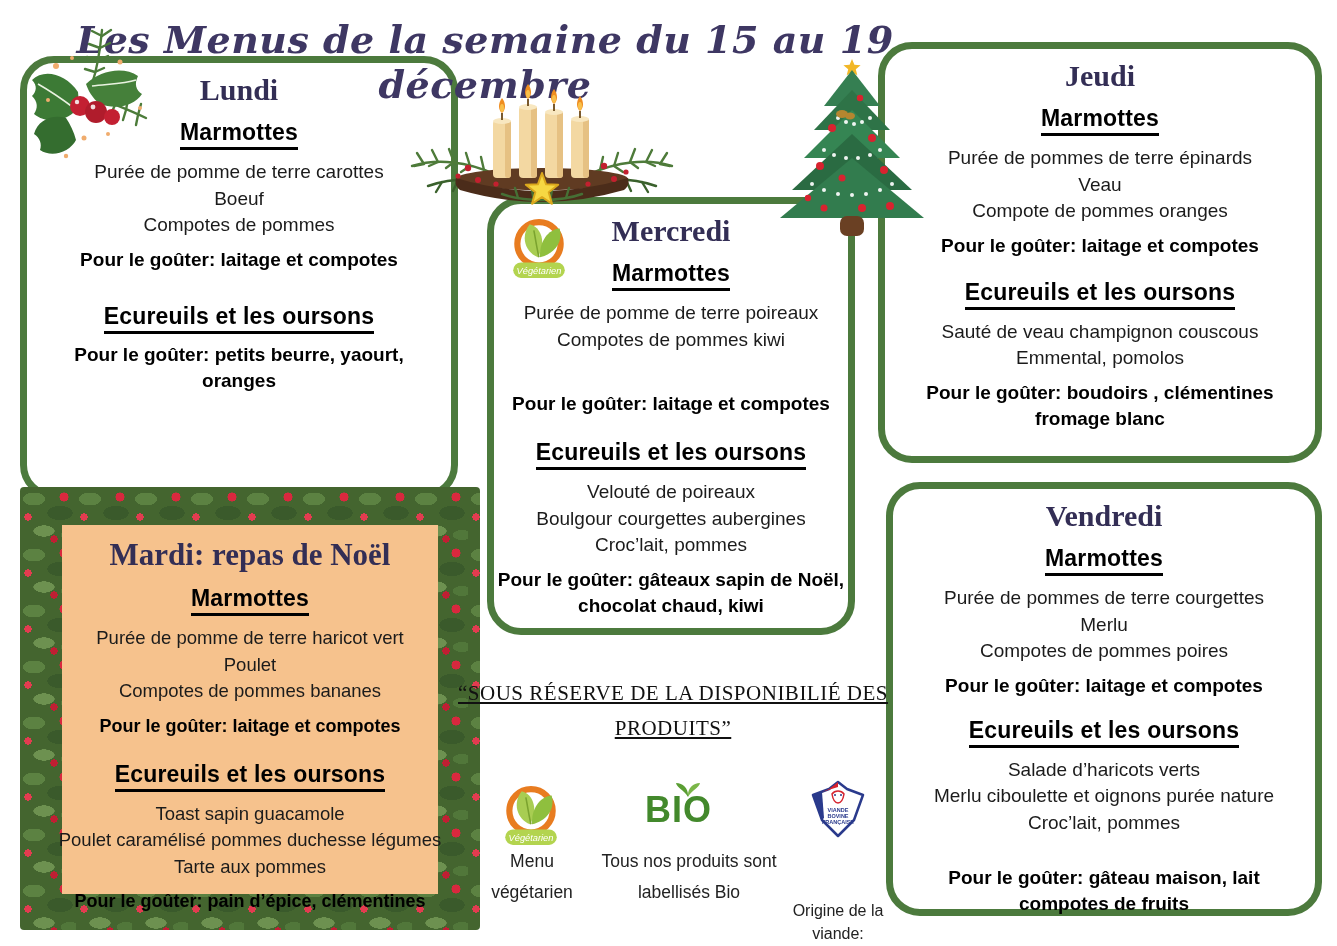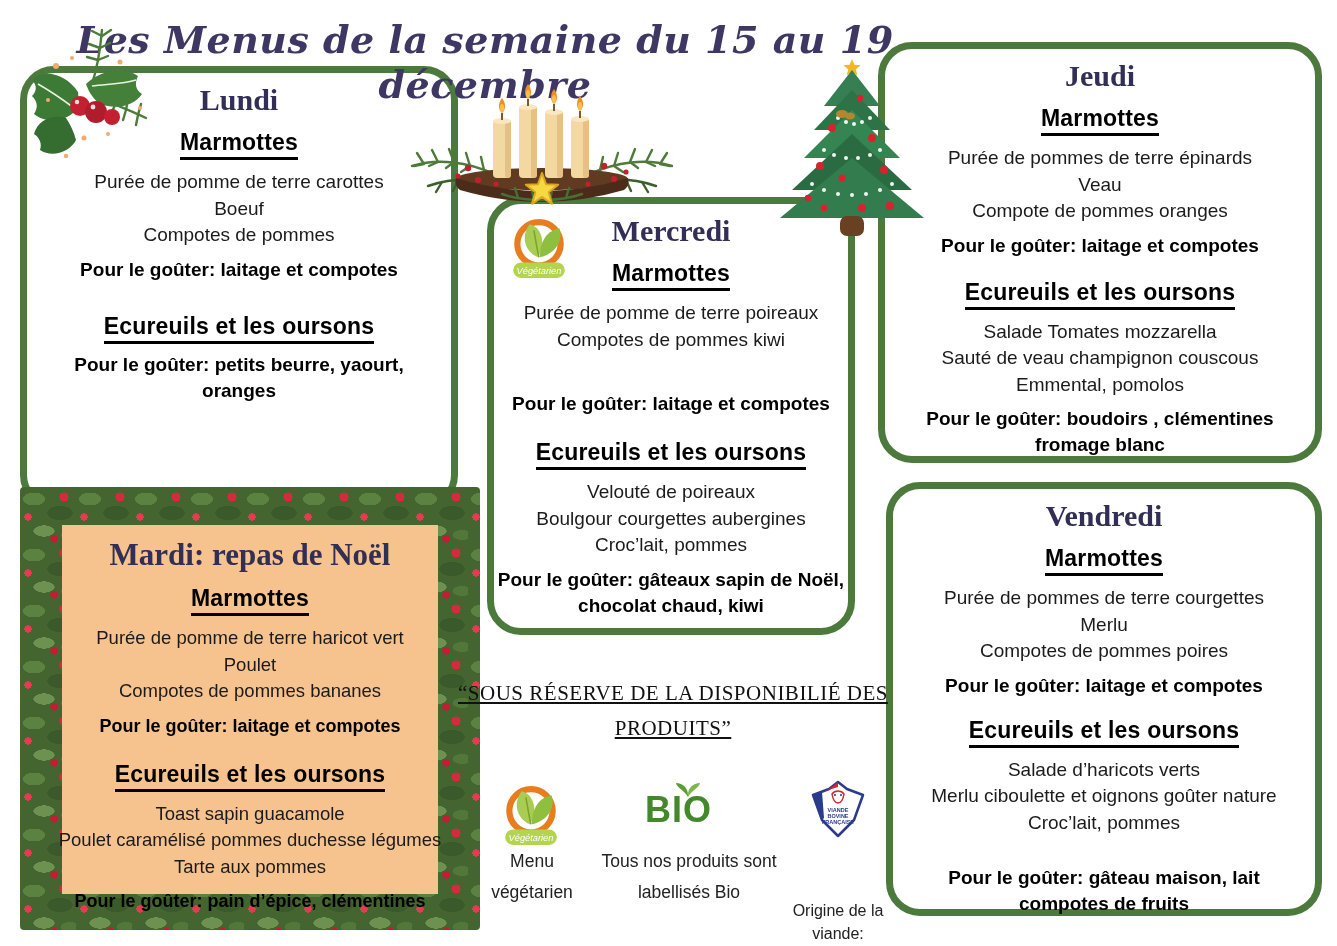--- a/index.html
+++ b/index.html
@@ -85,21 +85,21 @@
   }
   .bio-leaves{position:absolute;left:30px;top:-8px;}
   
   .deco{position:absolute;z-index:5;}
 </style>
 </head>
 <body>
 
 <div class="page-title">Les Menus de la semaine du 15 au 19 décembre</div>
 
-<div id="lundi-card" class="card" style="left:20px;top:66px;width:438px;height:443px;">
+<div id="lundi-card" class="card" style="left:20px;top:56px;width:438px;height:443px;">
   <div class="day-title">Lundi</div>
   <div class="sec">
     <span class="sec-h">Marmottes</span>
     <div class="items">
       <div class="item">Purée de pomme de terre carottes</div>
       <div class="item">Boeuf</div>
       <div class="item">Compotes de pommes</div>
     </div>
     <div class="gouter">Pour le goûter: laitage et compotes</div>
   </div>
@@ -171,21 +171,20 @@
     <div class="items">
       <div class="item">Purée de pommes de terre épinards</div>
       <div class="item">Veau</div>
       <div class="item">Compote de pommes oranges</div>
     </div>
     <div class="gouter">Pour le goûter: laitage et compotes</div>
   </div>
   <div class="sec sec2">
     <span class="sec-h">Ecureuils et les oursons</span>
     <div class="items">
-      <div class="item">Salade Tomates mozzarella</div>
       <div class="item">Sauté de veau champignon couscous</div>
       <div class="item">Emmental, pomolos</div>
     </div>
     <div class="gouter g2">Pour le goûter: boudoirs , clémentines fromage blanc</div>
   </div>
 </div>
 
 <div id="vendredi-card" class="card" style="left:886px;top:482px;width:436px;height:434px;">
   <div class="day-title">Vendredi</div>
   <div class="sec">
@@ -194,21 +193,21 @@
       <div class="item">Purée de pommes de terre courgettes</div>
       <div class="item">Merlu</div>
       <div class="item">Compotes de pommes poires</div>
     </div>
     <div class="gouter">Pour le goûter: laitage et compotes</div>
   </div>
   <div class="sec sec2">
     <span class="sec-h">Ecureuils et les oursons</span>
     <div class="items">
       <div class="item">Salade d’haricots verts</div>
-      <div class="item">Merlu ciboulette et oignons goûter nature</div>
+      <div class="item">Merlu ciboulette et oignons purée nature</div>
       <div class="item">Croc’lait, pommes</div>
     </div>
     <div class="gouter g2">Pour le goûter: gâteau maison, lait compotes de fruits</div>
   </div>
 </div>
 
 <svg class="deco" style="left:22px;top:22px;" width="148" height="140" viewBox="0 0 148 140">
   <g stroke="#4c7c3a" stroke-width="2.4" stroke-linecap="round" fill="none">
     <path d="M80 8 C78 30 74 50 70 62"></path>
     <path d="M80 14 l-10 -5 M80 14 l9 -6 M78 26 l-11 -4 M78 26 l10 -5 M76 38 l-11 -3 M76 38 l10 -4 M73 50 l-10 -3 M73 50 l9 -4"></path>

